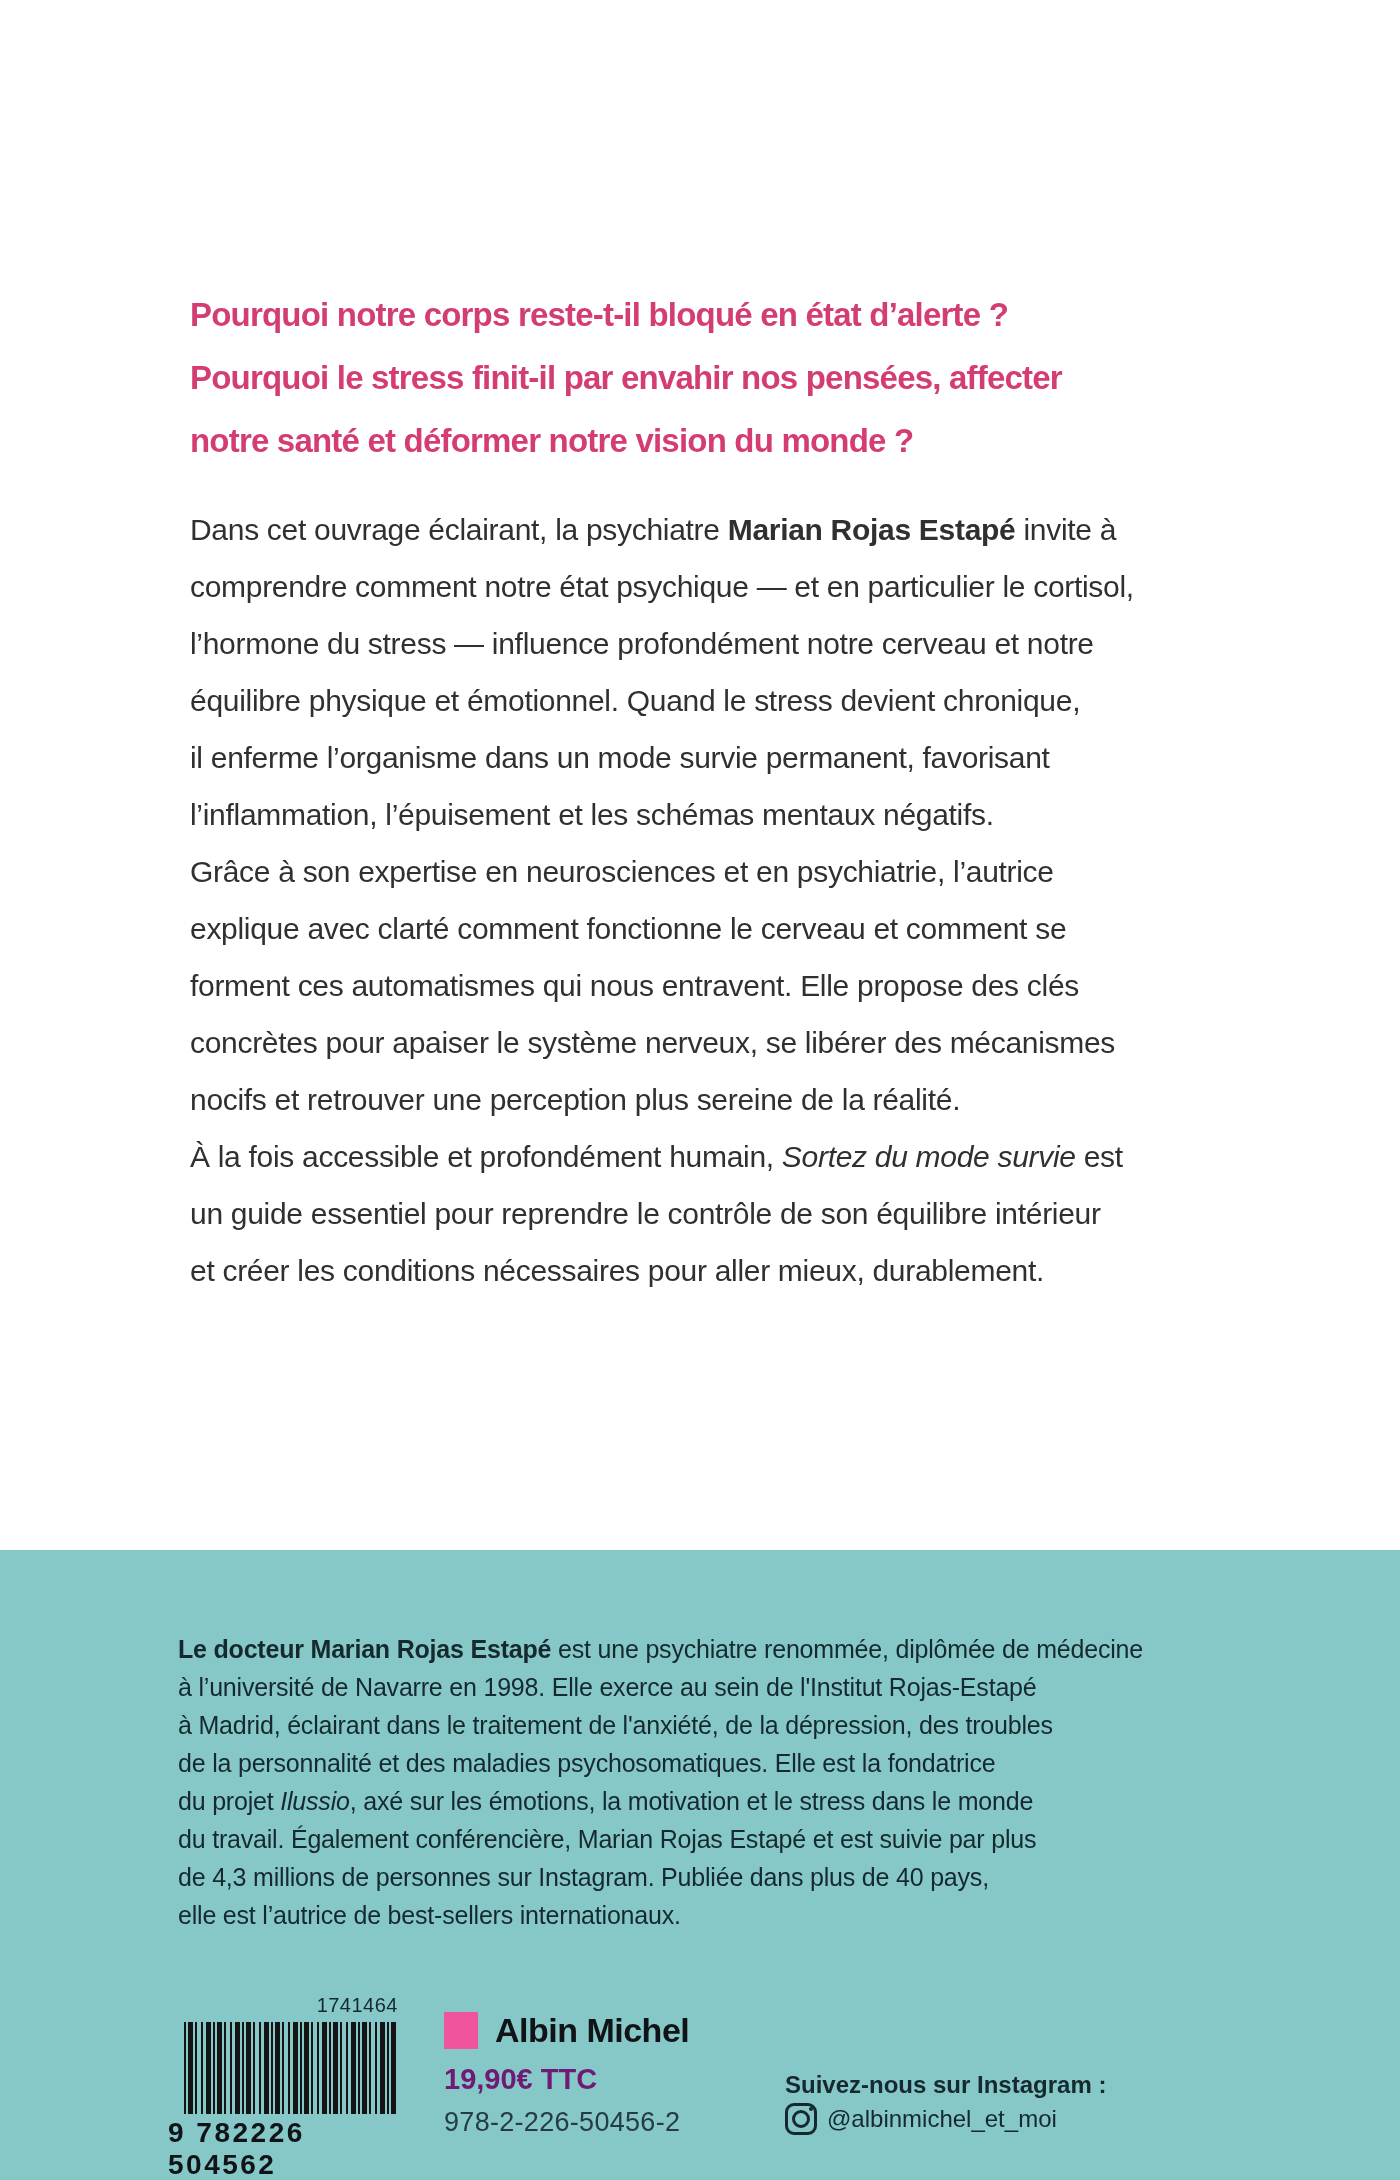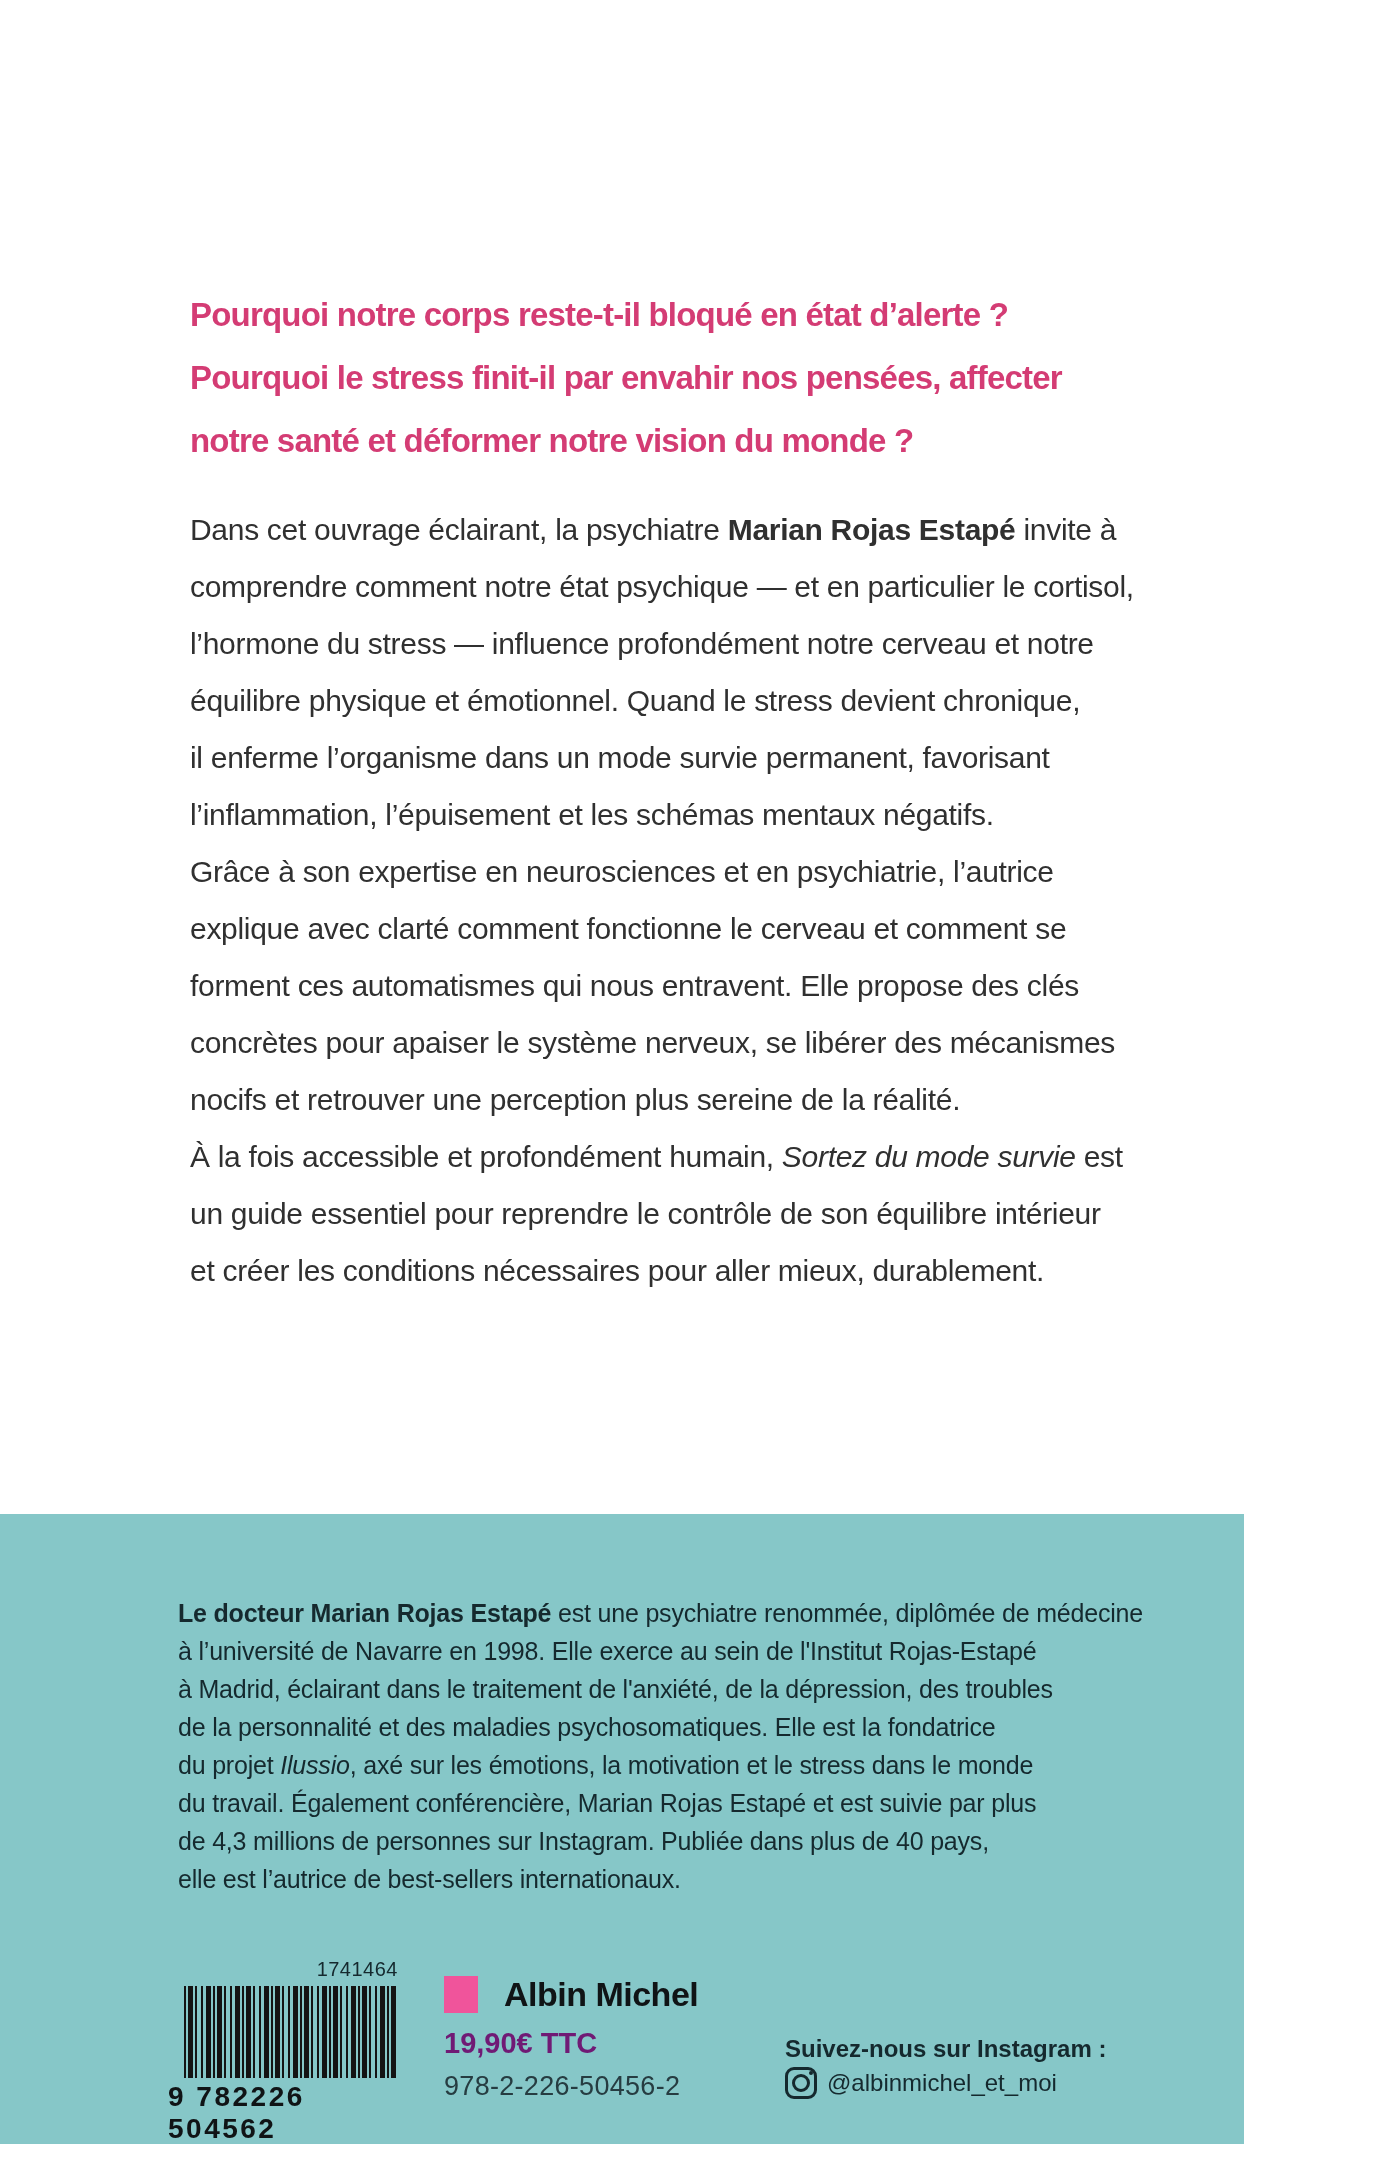--- a/index.html
+++ b/index.html
@@ -38,22 +38,22 @@
     letter-spacing: -0.3px;
   }
   .para .tline { line-height: 57px; }
   .p1 { top: 501px; }
   .p2 { top: 843px; }
   .p3 { top: 1128px; }
 
   .teal-band {
     position: absolute;
     left: 0;
-    top: 1514px;
-    width: 1244px;
+    top: 1550px;
+    width: 1400px;
     height: 630px;
     background: var(--teal);
   }
   .bio {
     position: absolute;
     left: 178px;
     top: 80px;
     font-size: 25px;
     color: var(--bio-dark);
     letter-spacing: -0.2px;
@@ -91,21 +91,21 @@
     font-weight: bold;
     letter-spacing: 2.5px;
     color: #101416;
   }
 
   .publisher-block {
     position: absolute;
     left: 444px;
     top: 461px;
   }
-  .logo-row { display: flex; align-items: center; gap: 26px; text-align: center; }
+  .logo-row { display: flex; align-items: center; gap: 17px; text-align: center; }
   .logo-square { width: 34px; height: 37px; background: var(--logo-pink); }
   .logo-text {
     font-size: 34px;
     font-weight: bold;
     color: #101416;
     letter-spacing: -0.5px;
   }
   .price { margin-top: 13px; font-size: 29px; font-weight: bold; color: #701a75; }
   .isbn { margin-top: 11px; font-size: 27px; color: #263c41; letter-spacing: 0.3px; }
 

